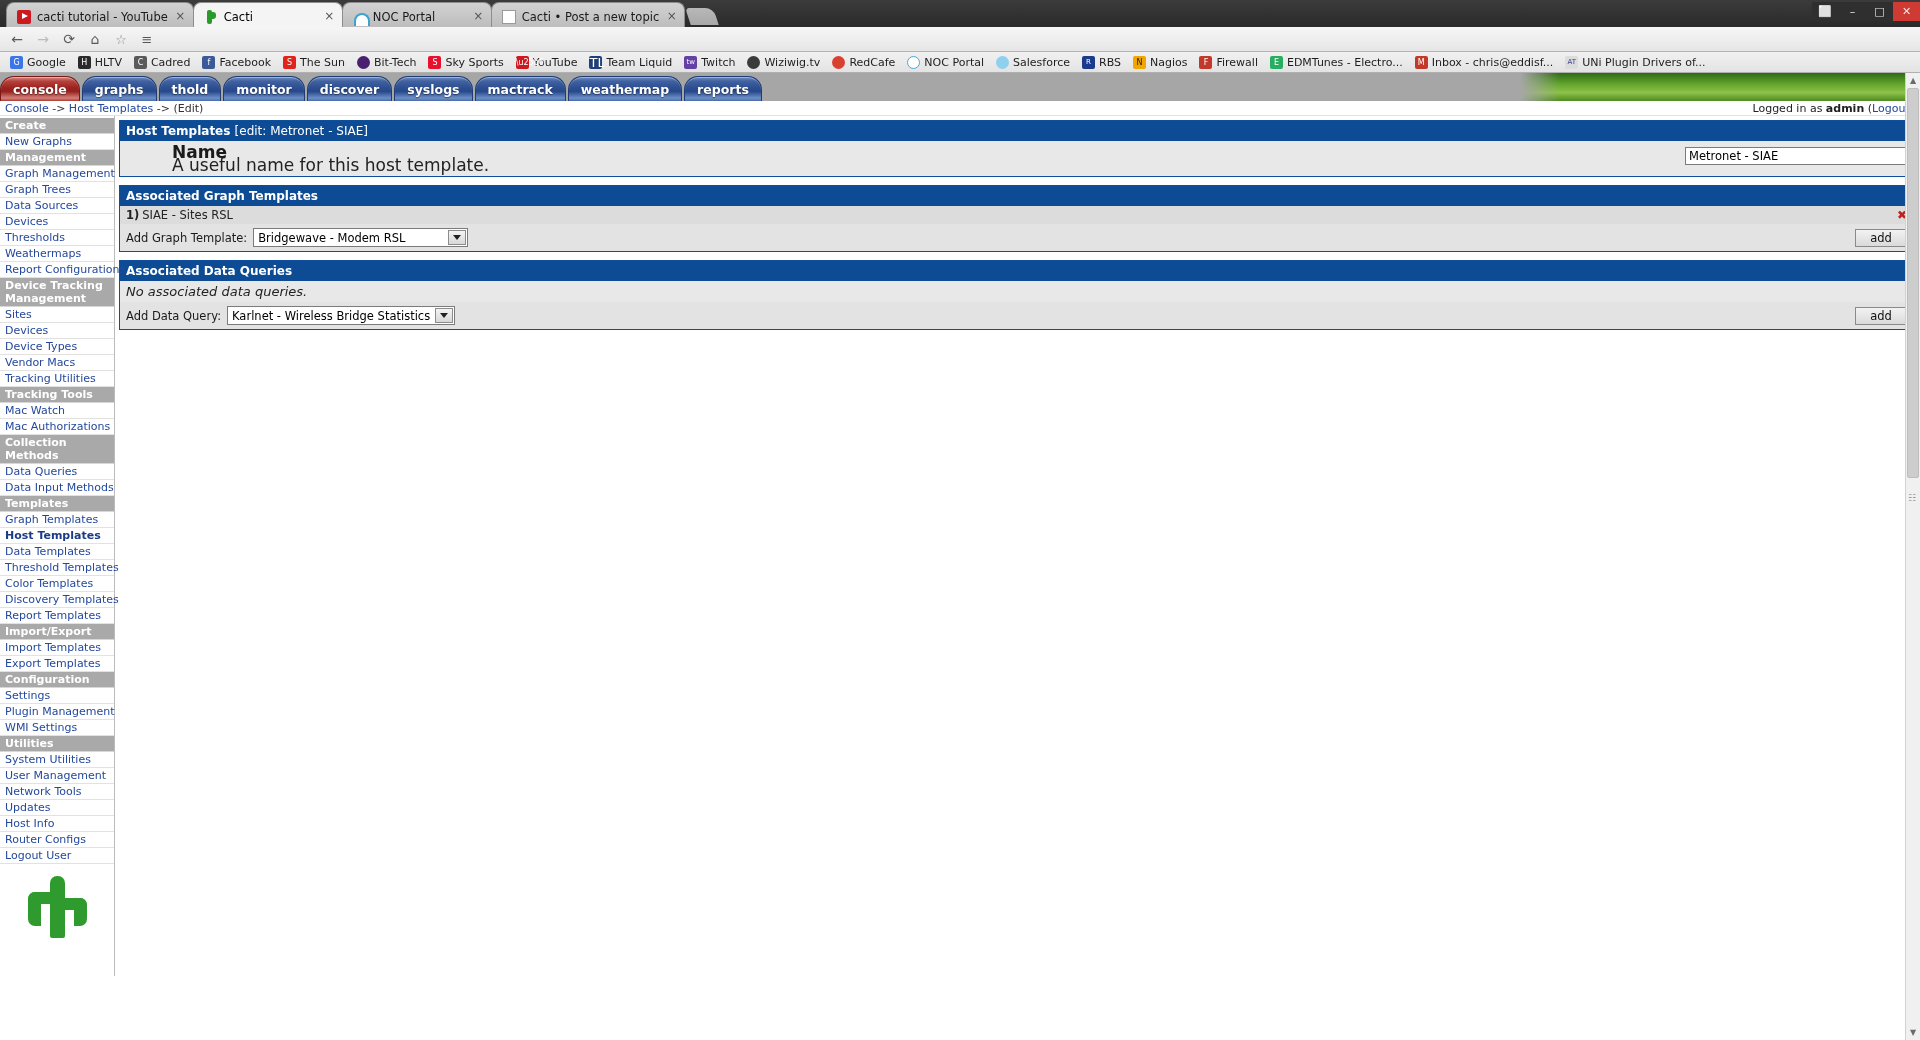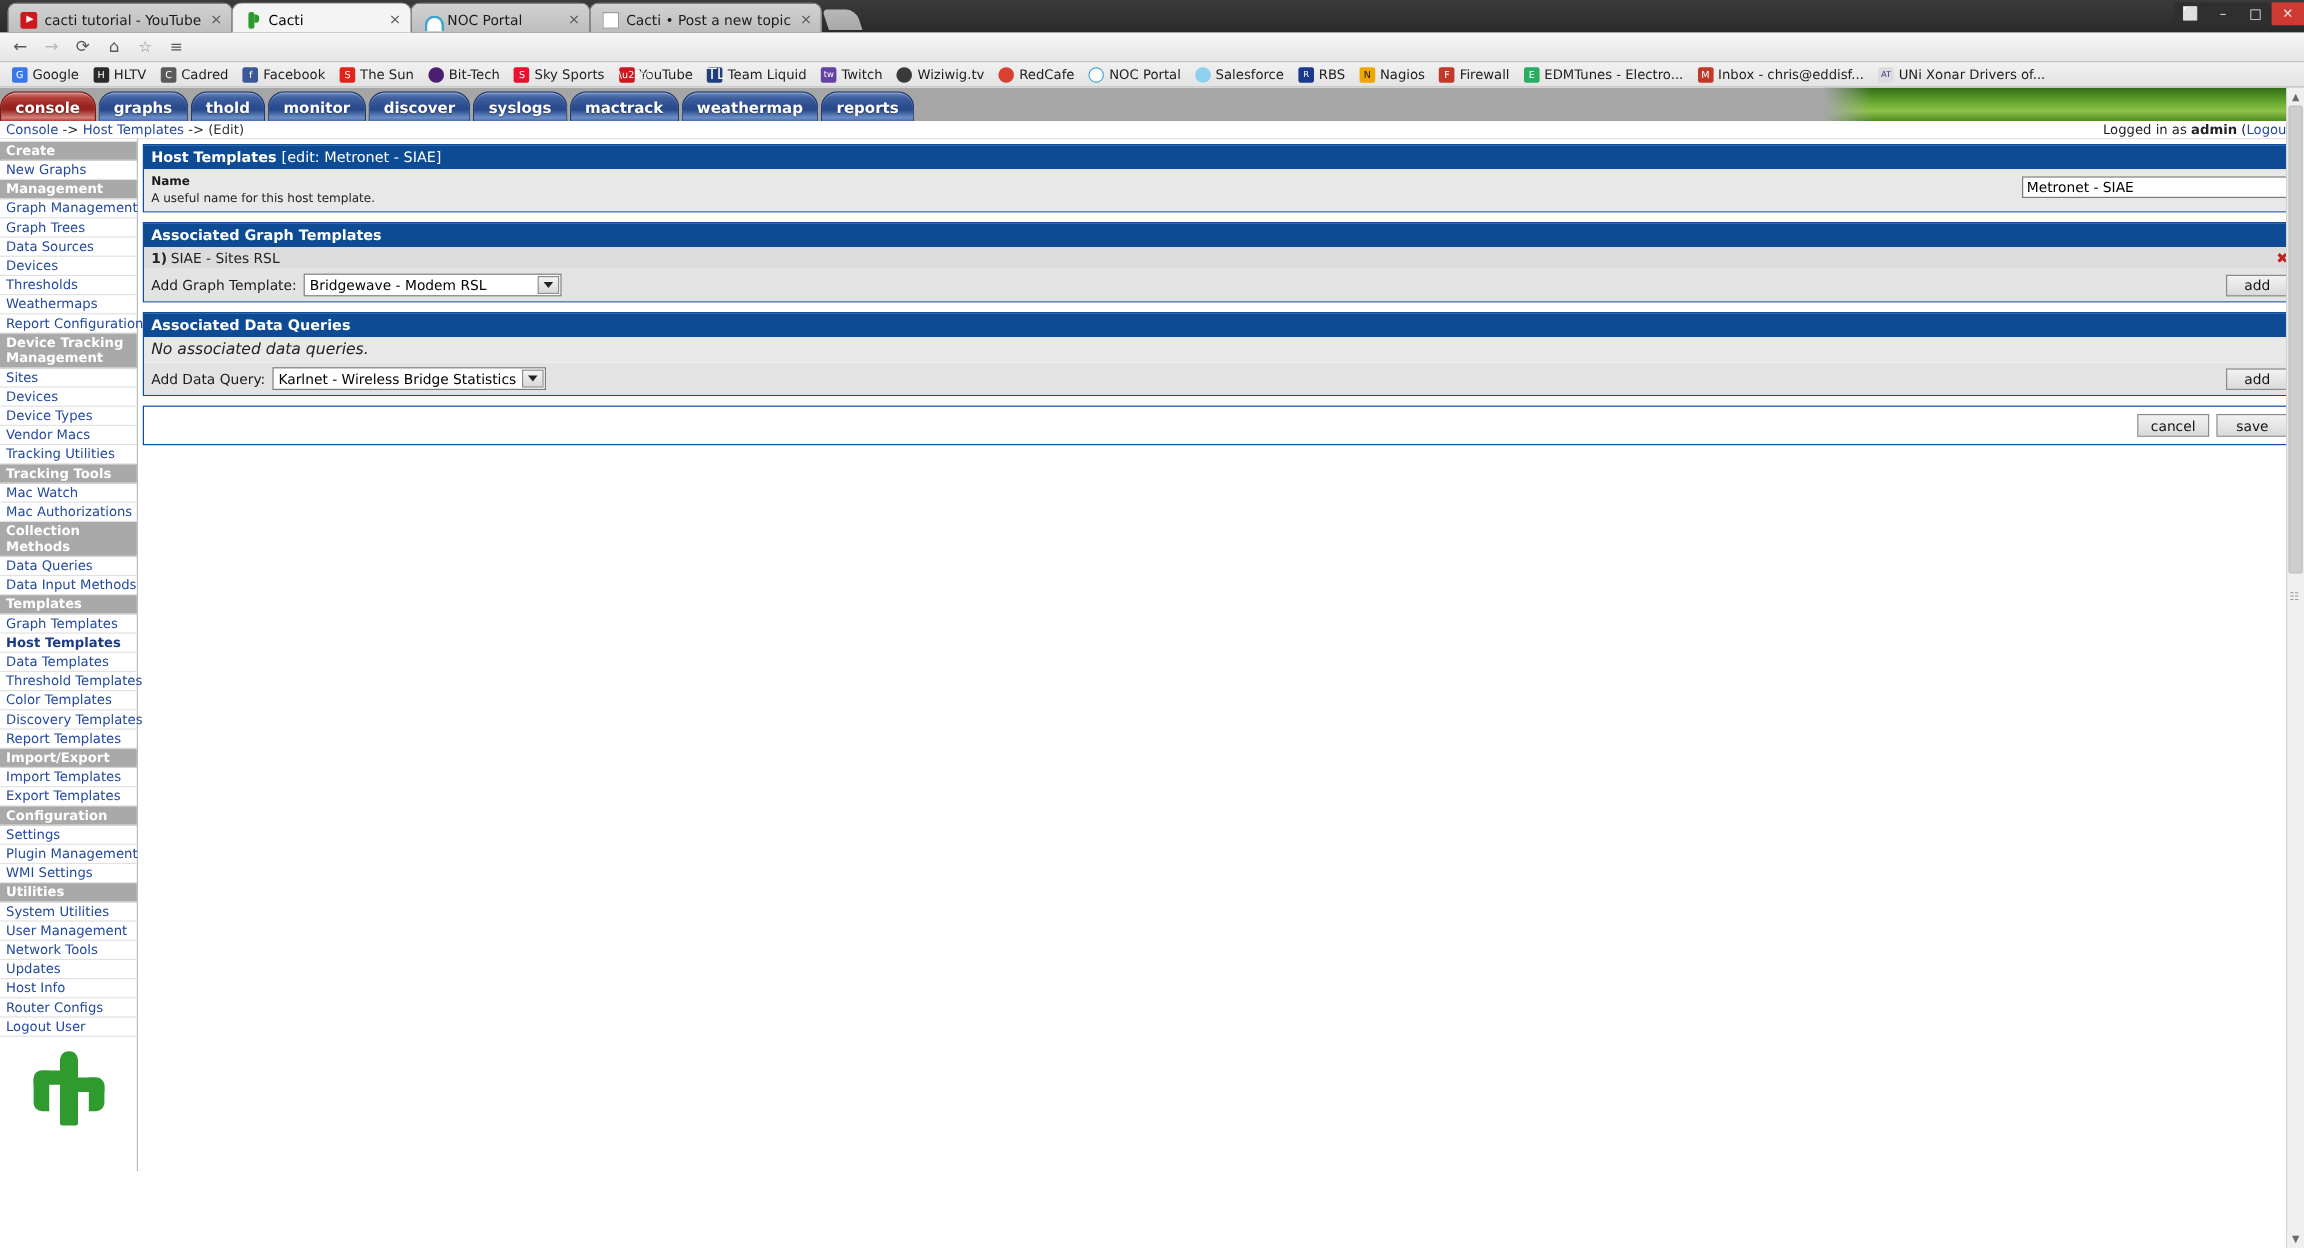--- a/index.html
+++ b/index.html
@@ -310,21 +310,21 @@
     line-height: 14px;
   }
   .panel-title .light { font-weight: normal; }
   .row-a { background: #e8e8e8; }
   .form-row {
     display: flex;
     align-items: flex-start;
     padding: 4px 6px;
     min-height: 26px;
   }
-  .field-label { flex: 0 0 auto; font-size: 10px; color:#1a1a1a; }
+  .field-label { flex: 0 0 auto; font-size: 17px; color:#1a1a1a;margin-left:46px; }
   .field-label .t { font-weight: bold; display:block; line-height:14px; }
   .field-label .d { font-weight: normal; display:block; line-height:13px; color:#222; }
   .field-ctl { margin-left: auto; }
 
   input.txt {
     width: 222px; height: 18px;
     font-family:"DejaVu Sans","Liberation Sans",sans-serif;
     font-size: 11.5px;
     padding: 1px 3px;
     border: 1px solid #7b7b7b;
@@ -529,21 +529,21 @@
     <div class="bm">
         <span class="bmicon" style="background:#27ae60">E</span>
         <span>EDMTunes - Electro...</span>
       </div>
     <div class="bm">
         <span class="bmicon" style="background:#c0392b">M</span>
         <span>Inbox - chris@eddisf...</span>
       </div>
     <div class="bm">
         <span class="bmicon" style="background:#dcdcdc;color:#3c3c8c;font-size:7px">AT</span>
-        <span>UNi Xonar Drivers of...</span>
+        <span>UNi Plugin Drivers of...</span>
       </div>
   </div>
 
   <div class="page">
 
     <div class="cacti-header">
       <div class="cacti-banner"></div>
       <div class="navtabs">
         <div class="ntab console">console</div>
         <div class="ntab">graphs</div>
@@ -670,24 +670,20 @@
           <div class="add-row">
             <span class="lbl">Add Data Query:</span>
             <span class="sel" style="min-width:165px">
               <span>Karlnet - Wireless Bridge Statistics</span>
               <span class="arrowbox"></span>
             </span>
             <span class="btn btn-right">add</span>
           </div>
         </div>
 
-        <div class="actions">
-          <span class="btn">cancel</span>
-          <span class="btn">save</span>
-        </div>
 
       </div>
     </div>
 
     <div class="pagescroll">
       <div class="arr up">▲</div>
       <div class="thumb" style="top:15px;height:390px"></div>
       <div class="grip">☷</div>
       <div class="arr dn">▼</div>
     </div>

